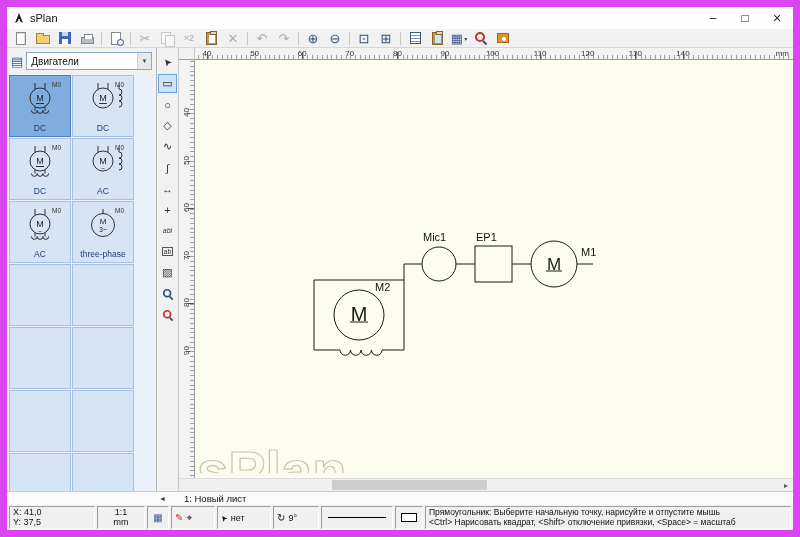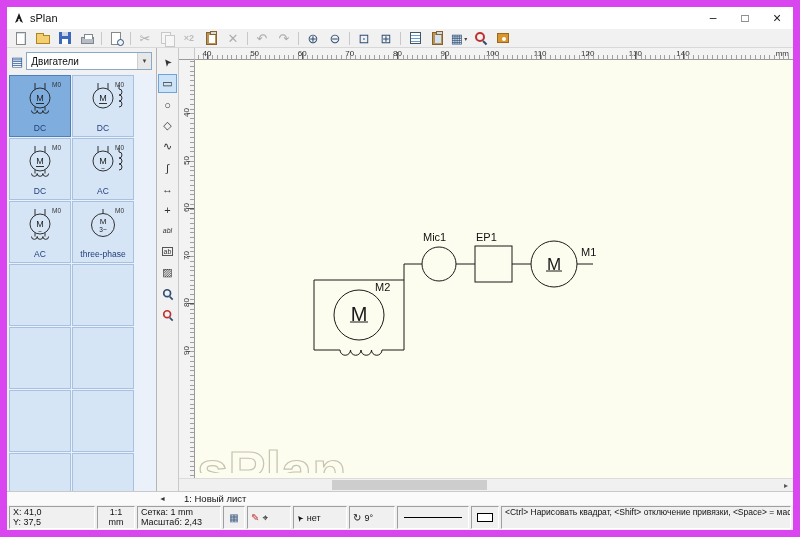--- a/index.html
+++ b/index.html
@@ -423,27 +423,23 @@
   <div class="tabrow">
     <span class="tab-arrow">◄</span>
     <span>1: Новый лист</span>
   </div>
 
   <div class="statusbar">
     <div class="seg" style="width:86px">
       <div>X: 41,0</div>
       <div>Y: 37,5</div>
     </div>
-    <div class="seg c" style="width:38px">
+    <div class="seg c" style="width:48px">
       <div>1:1</div>
       <div>mm</div>
-    </div>
-    <div class="seg" style="width:84px">
-      <div>Сетка: 1 mm</div>
-      <div>Масштаб:  2,43</div>
     </div>
     <div class="seg row" style="width:22px;justify-content:center">
       <span class="sico blue">▦</span>
     </div>
     <div class="seg row" style="width:44px">
       <span class="sico red">✎</span>
       <span class="sico">⌖</span>
     </div>
     <div class="seg row" style="width:54px">
       <span class="curs">➤</span>
@@ -453,17 +449,18 @@
       <span class="sico">↻</span>
       <span>9°</span>
     </div>
     <div class="seg row" style="width:72px;justify-content:center">
       <div class="linePrev"></div>
     </div>
     <div class="seg row" style="width:28px;justify-content:center">
       <div class="rectPrev"></div>
     </div>
     <div class="seg msg">
+      <div>Прямоугольник: Выберите начальную точку, нарисуйте и отпустите мышь</div>
       <div>&lt;Ctrl&gt; Нарисовать квадрат, &lt;Shift&gt; отключение привязки, &lt;Space&gt; = масштаб</div>
     </div>
   </div>
 
 </div>
 
 </body></html>

